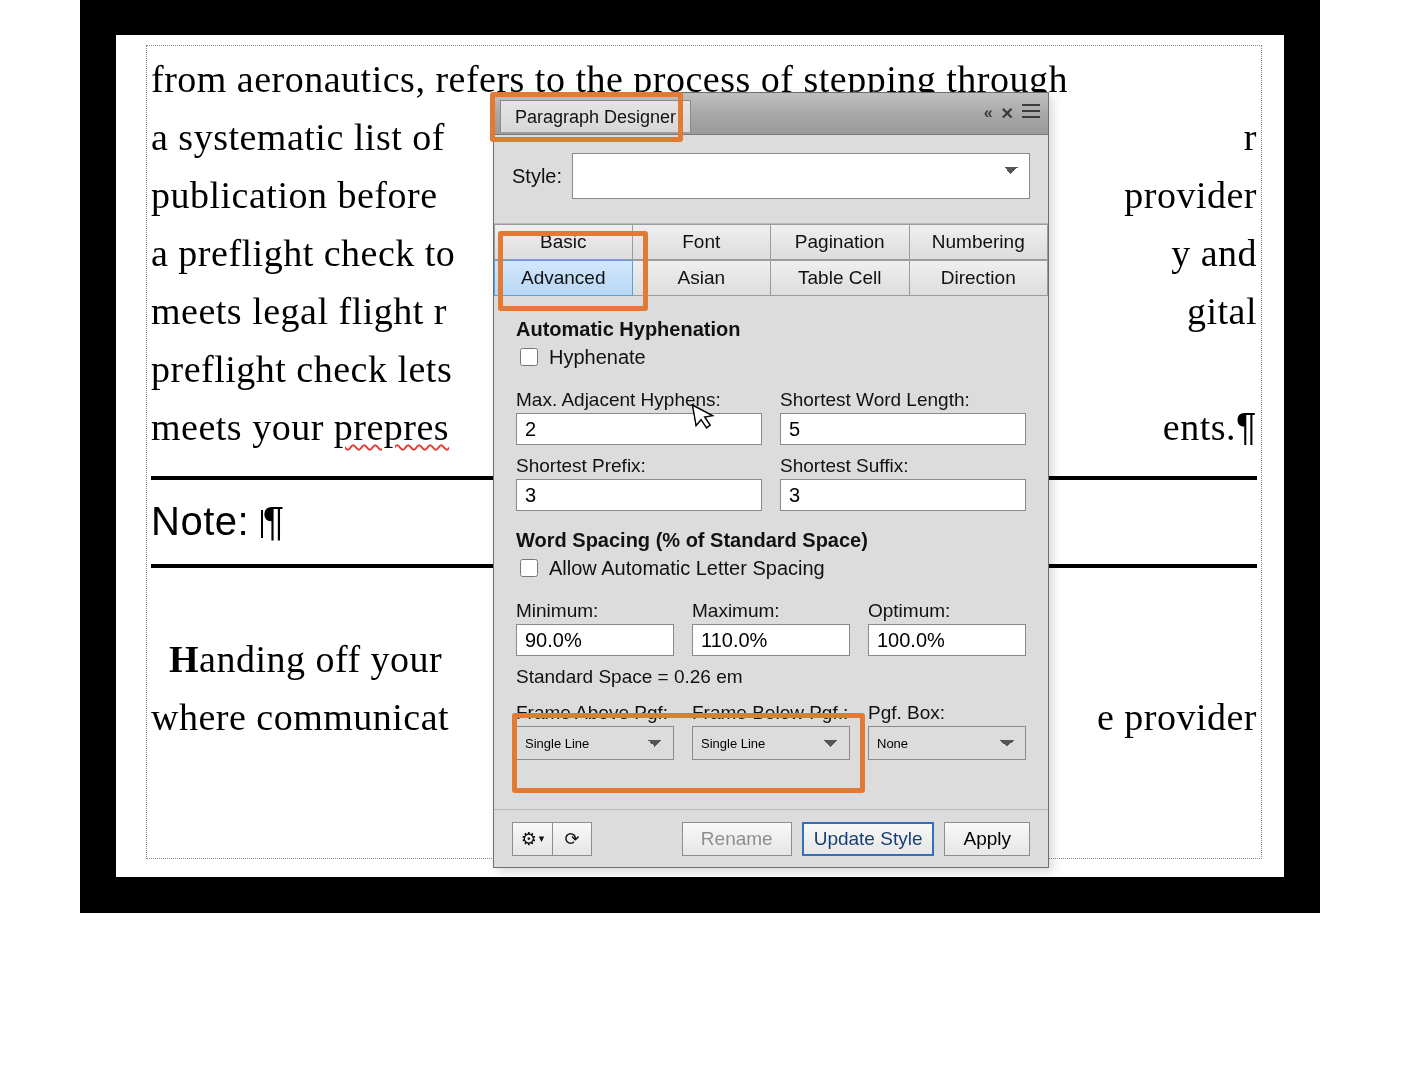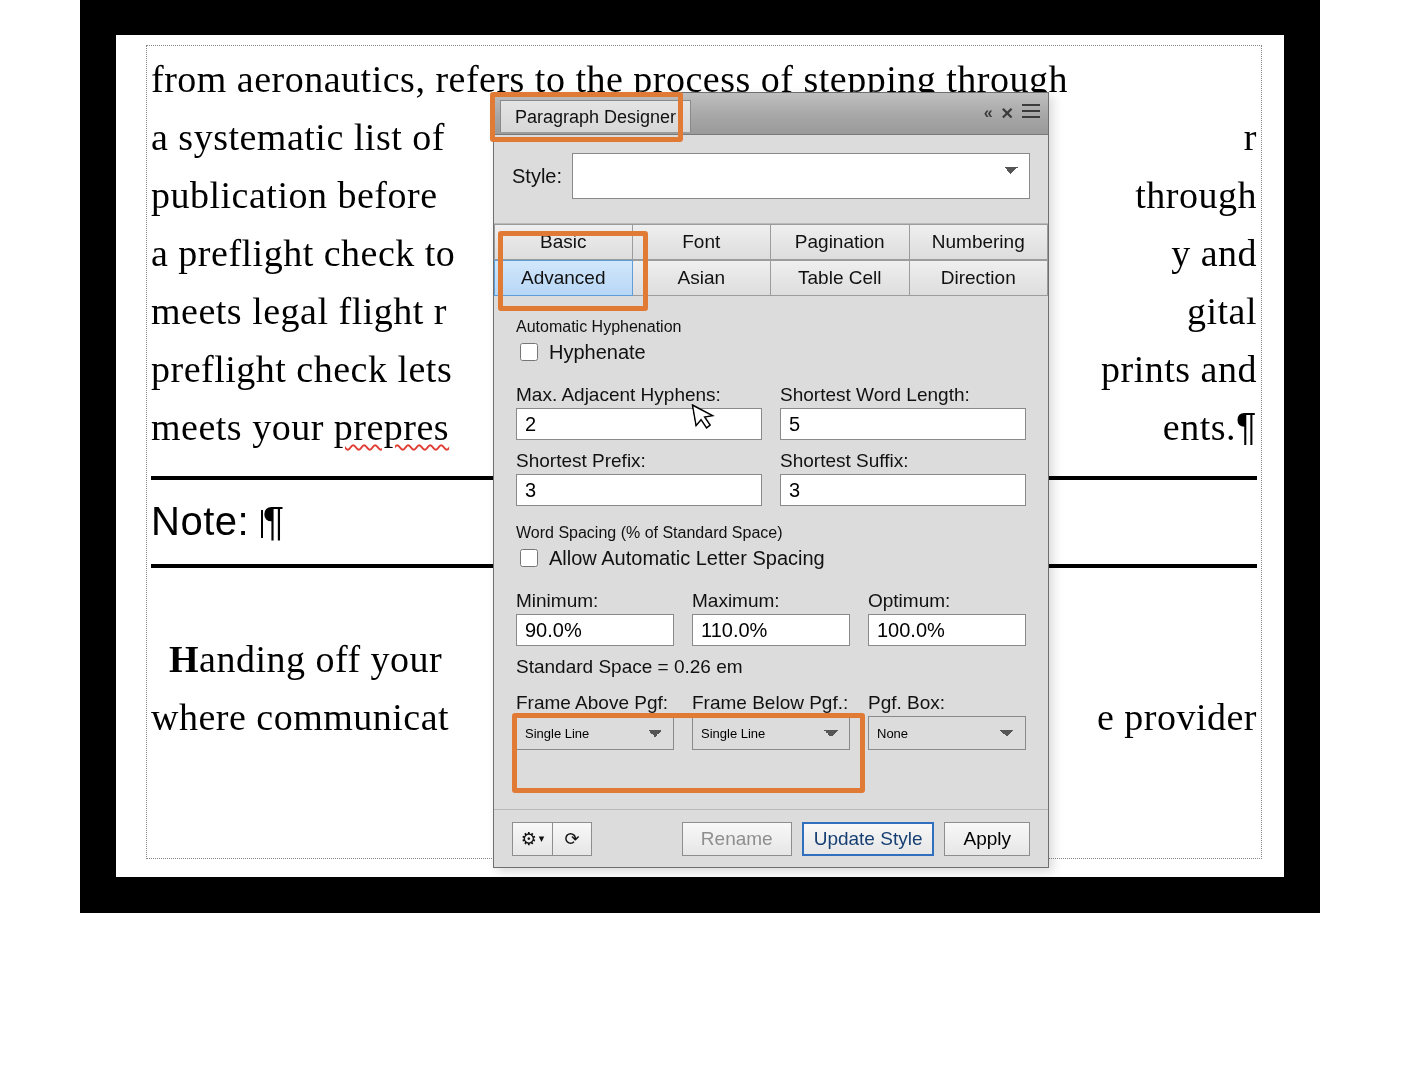--- a/index.html
+++ b/index.html
@@ -125,21 +125,21 @@
     font-size: 19px;
     cursor: default;
   }
   .tabbtn:first-child { border-left: 1px solid #9c9c9c; }
   .tabbtn.active {
     background: linear-gradient(#d2e7fb,#b7d7f6);
     border: 1px solid #5e9dd8;
   }
 
   .panel-body { padding: 16px 22px 10px 22px; }
-  .section-title { font-weight: normal; font-size: 16px; margin: 6px 0 4px 0; }
+  .section-title { font-weight: bold; font-size: 20px; margin: 6px 0 4px 0; }
   .checkbox-row { display: flex; align-items: center; gap: 8px; font-size: 20px; margin-bottom: 12px;}
   .checkbox-row input { width: 18px; height: 18px; }
 
   .grid2 {
     display: grid;
     grid-template-columns: 1fr 1fr;
     column-gap: 18px;
     row-gap: 2px;
   }
   .grid3 {
@@ -223,33 +223,32 @@
 <div class="outer-black">
   <div class="paper">
     <div class="text-frame">
       <div><span>from aeronautics, refers to the process of stepping through</span></div>
       <div style="display:flex; justify-content:space-between;">
           <span>a systematic list of </span>
           <span>r</span>
         </div>
       <div style="display:flex; justify-content:space-between;">
           <span>publication before </span>
-          <span> through</span>
+          <span> provider</span>
         </div>
       <div style="display:flex; justify-content:space-between;">
           <span>a preflight check to</span>
           <span>y and</span>
         </div>
       <div style="display:flex; justify-content:space-between;">
           <span>meets legal flight r</span>
           <span>gital</span>
         </div>
       <div style="display:flex; justify-content:space-between;">
           <span>preflight check lets</span>
-          <span>prints and</span>
         </div>
       <div style="display:flex; justify-content:space-between;">
         <span><span>meets your </span><span class="red-squiggle">prepres</span></span>
         <span><span>ents.</span><span class="pilcrow">¶</span></span>
       </div>
       <hr class="hr-thick">
       <div class="note-line">
         <span>Note: </span><span style="display:inline-block;border-left:2px solid #000;height:28px;vertical-align:middle;"></span><span class="pilcrow">¶</span>
       </div>
       <hr class="hr-thick2">

